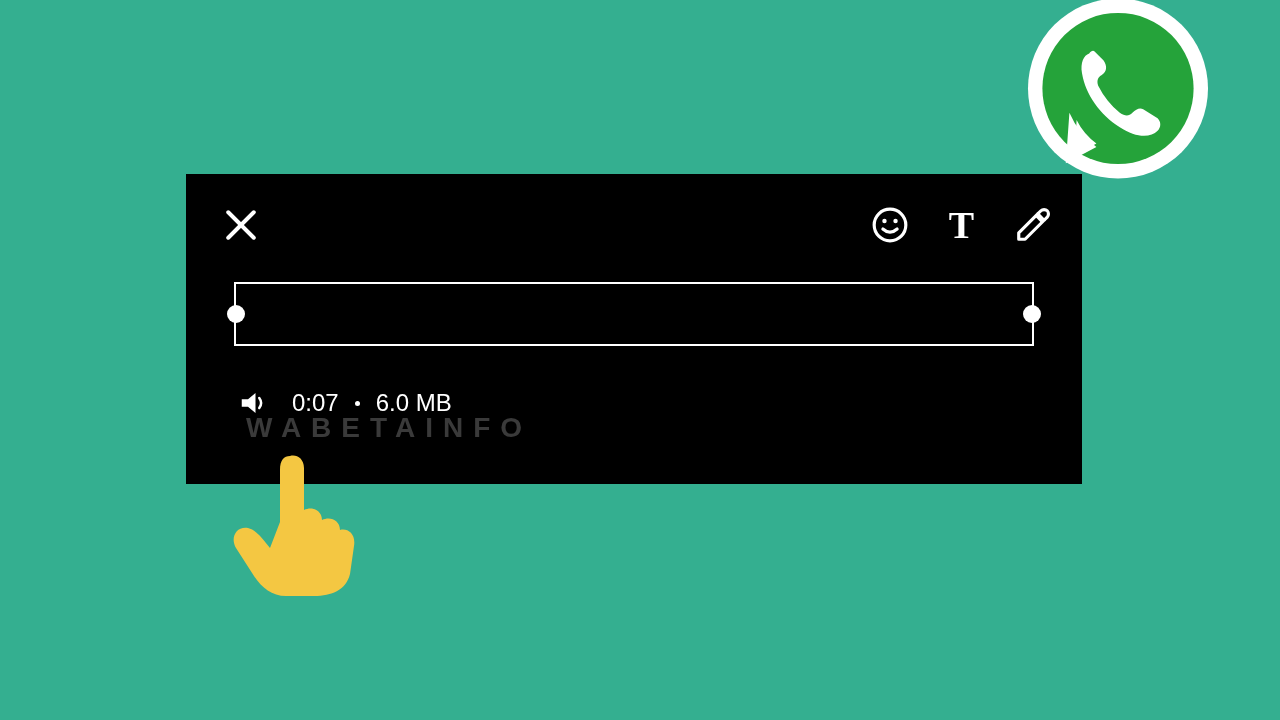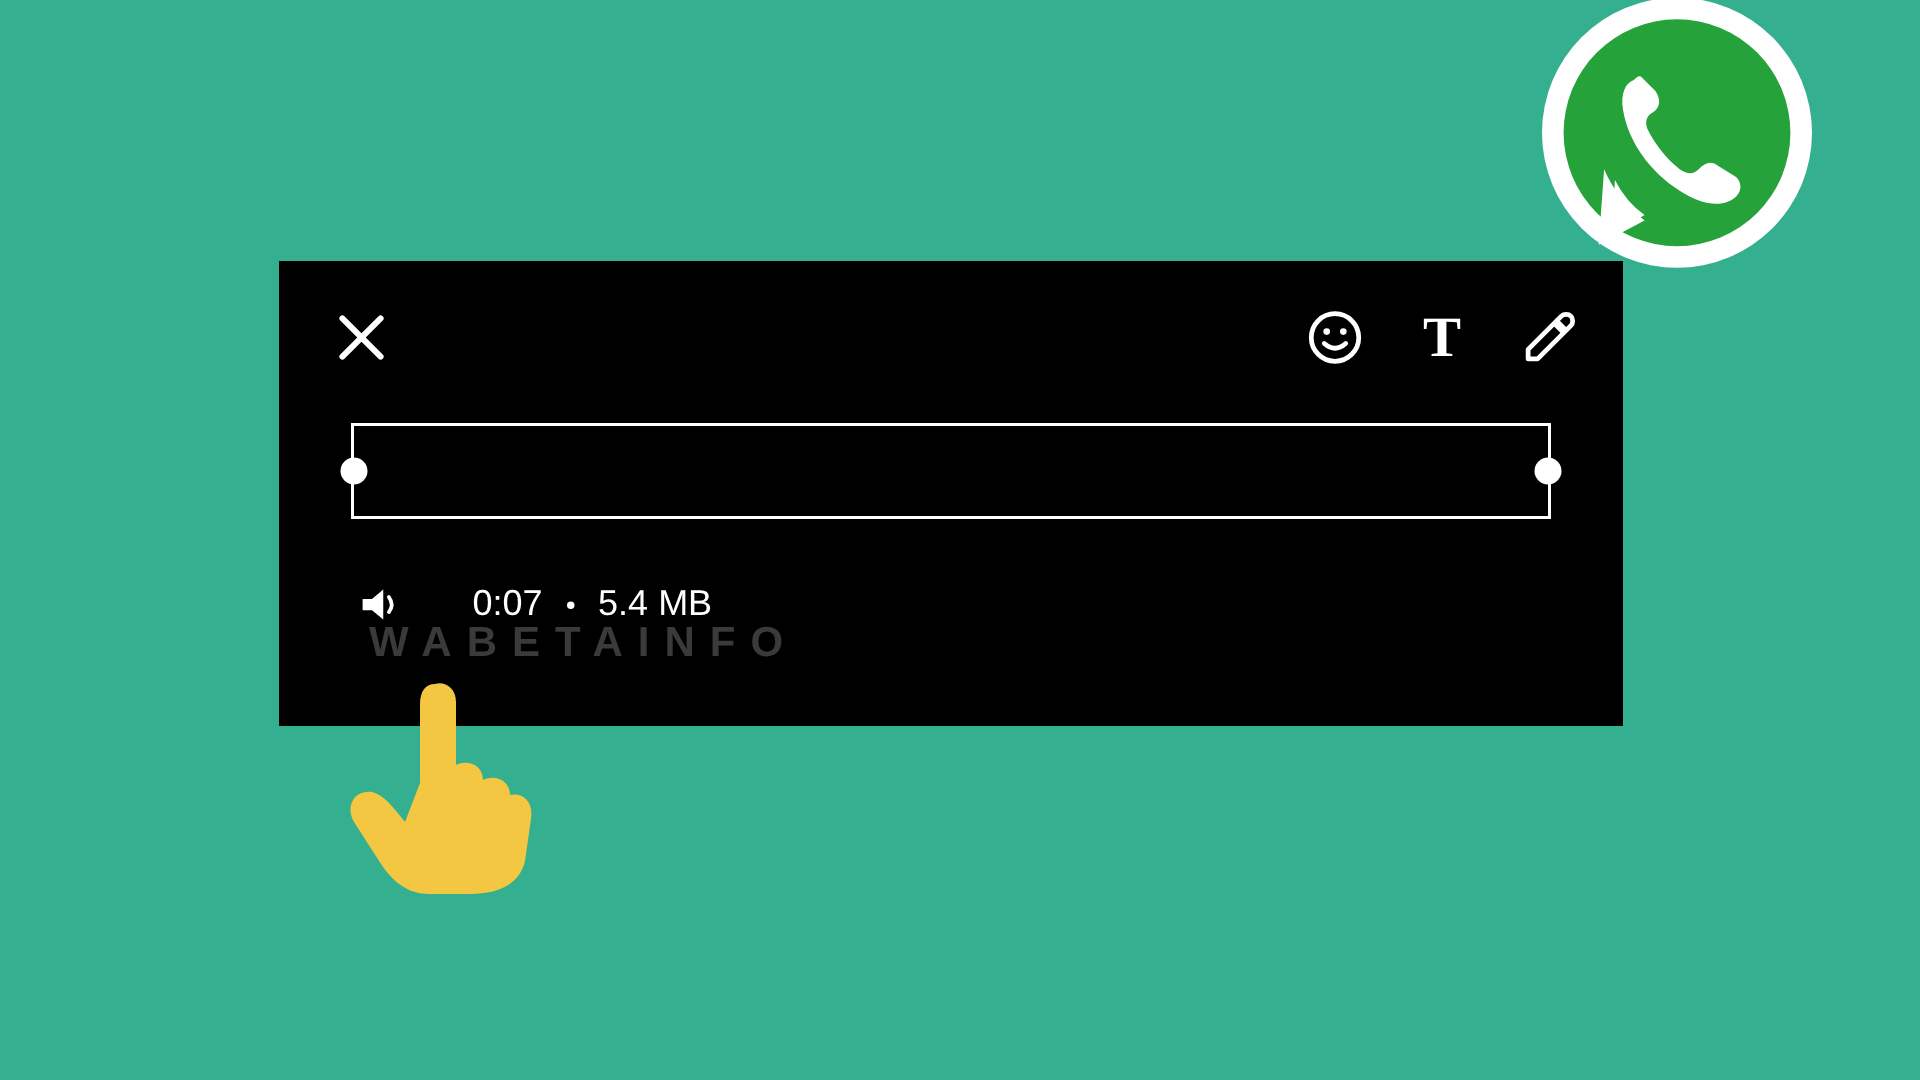--- a/index.html
+++ b/index.html
@@ -79,21 +79,21 @@
   .trim-handle.right{left:100%;}
   
   .info-row{
     position:absolute;
     left:52px;
     top:214px;
     display:flex;
     align-items:center;
     color:#fff;
     font-size:24px;
-    gap:27px;
+    gap:4px;
   }
   .speaker-icon{
     width:30px;
     height:30px;
     cursor:pointer;
   }
   .speaker-icon svg{width:100%;height:100%;}
   .info-text{
     display:flex;
     align-items:center;
@@ -178,21 +178,21 @@
   <div class="info-row">
     <div class="speaker-icon">
       <svg viewBox="0 0 24 24">
         <path d="M3 9 L3 15 L8 15 L14 20 L14 4 L8 9 Z" fill="#fff"></path>
         <path d="M17 8 Q20 12 17 16" fill="none" stroke="#fff" stroke-width="2" stroke-linecap="round"></path>
       </svg>
     </div>
     <div class="info-text">
       <span>0:07</span>
       <span class="dot"></span>
-      <span>5.4 MB</span>
+      <span>6.0 MB</span>
     </div>
   </div>
 
 </div>
 
 <svg class="logo" viewBox="0 0 240 240">
   <circle cx="120" cy="105" r="100" fill="#fff"></circle>
   <circle cx="120" cy="105" r="84" fill="#25A33A"></circle>
 
   <path d="M62 188 L96 170 Q76 155 66 132 Z" fill="#fff"></path>

